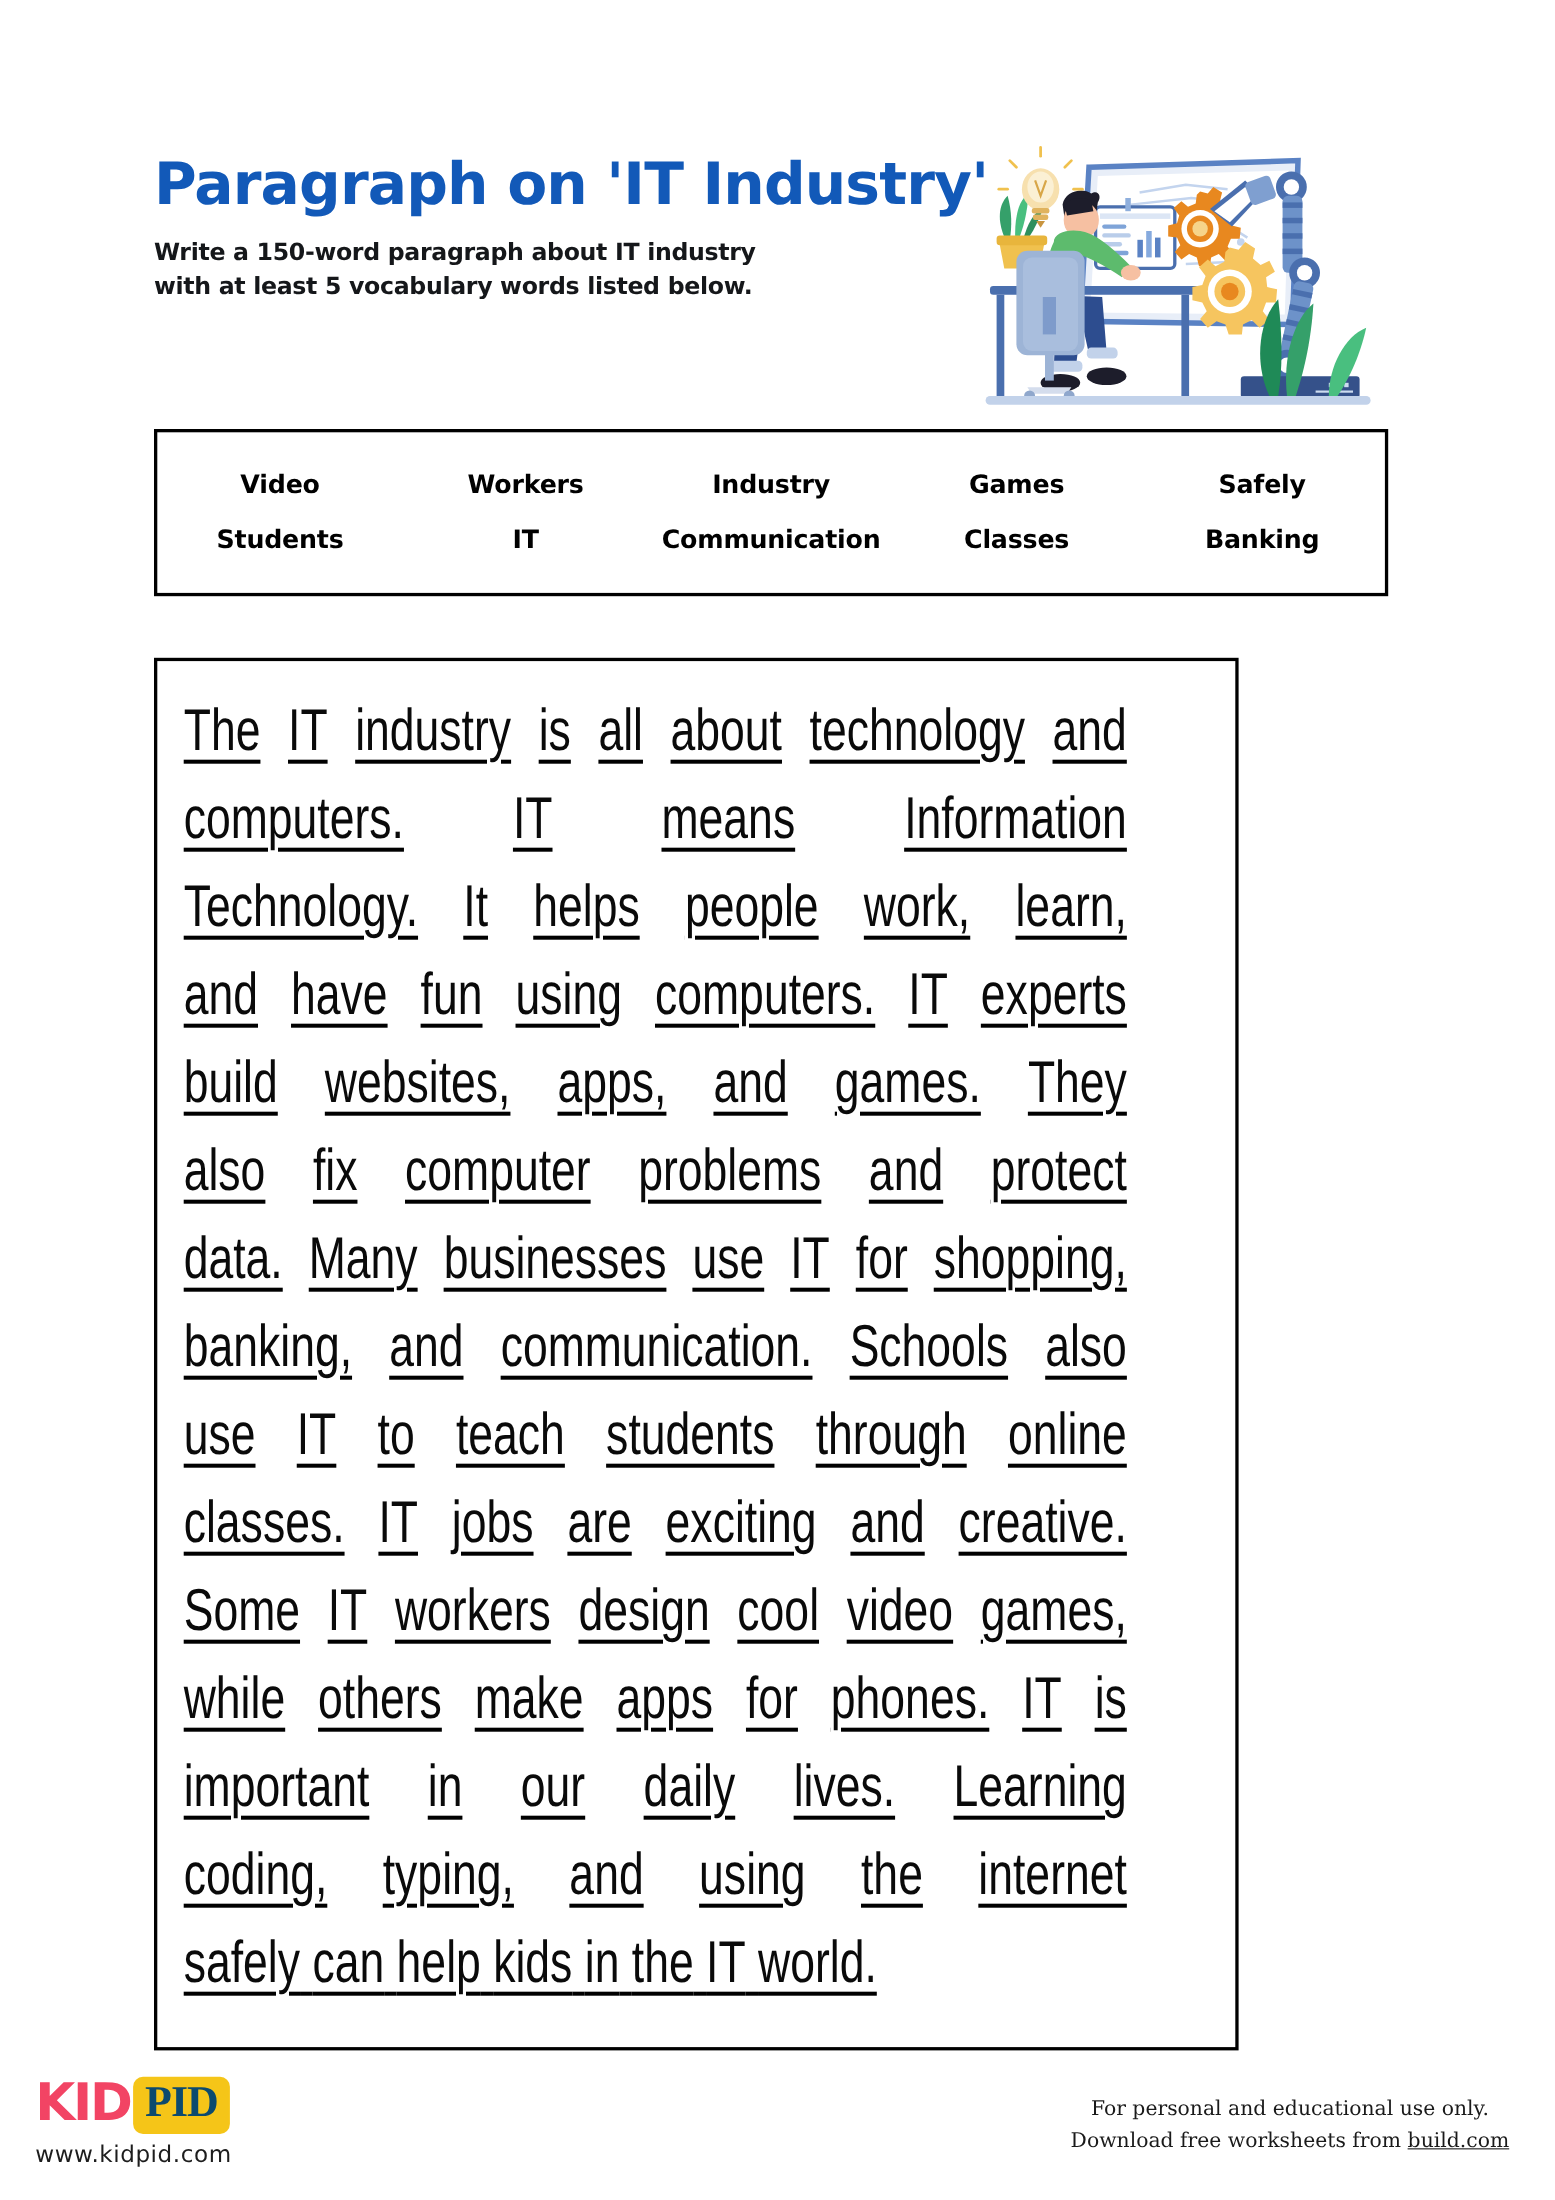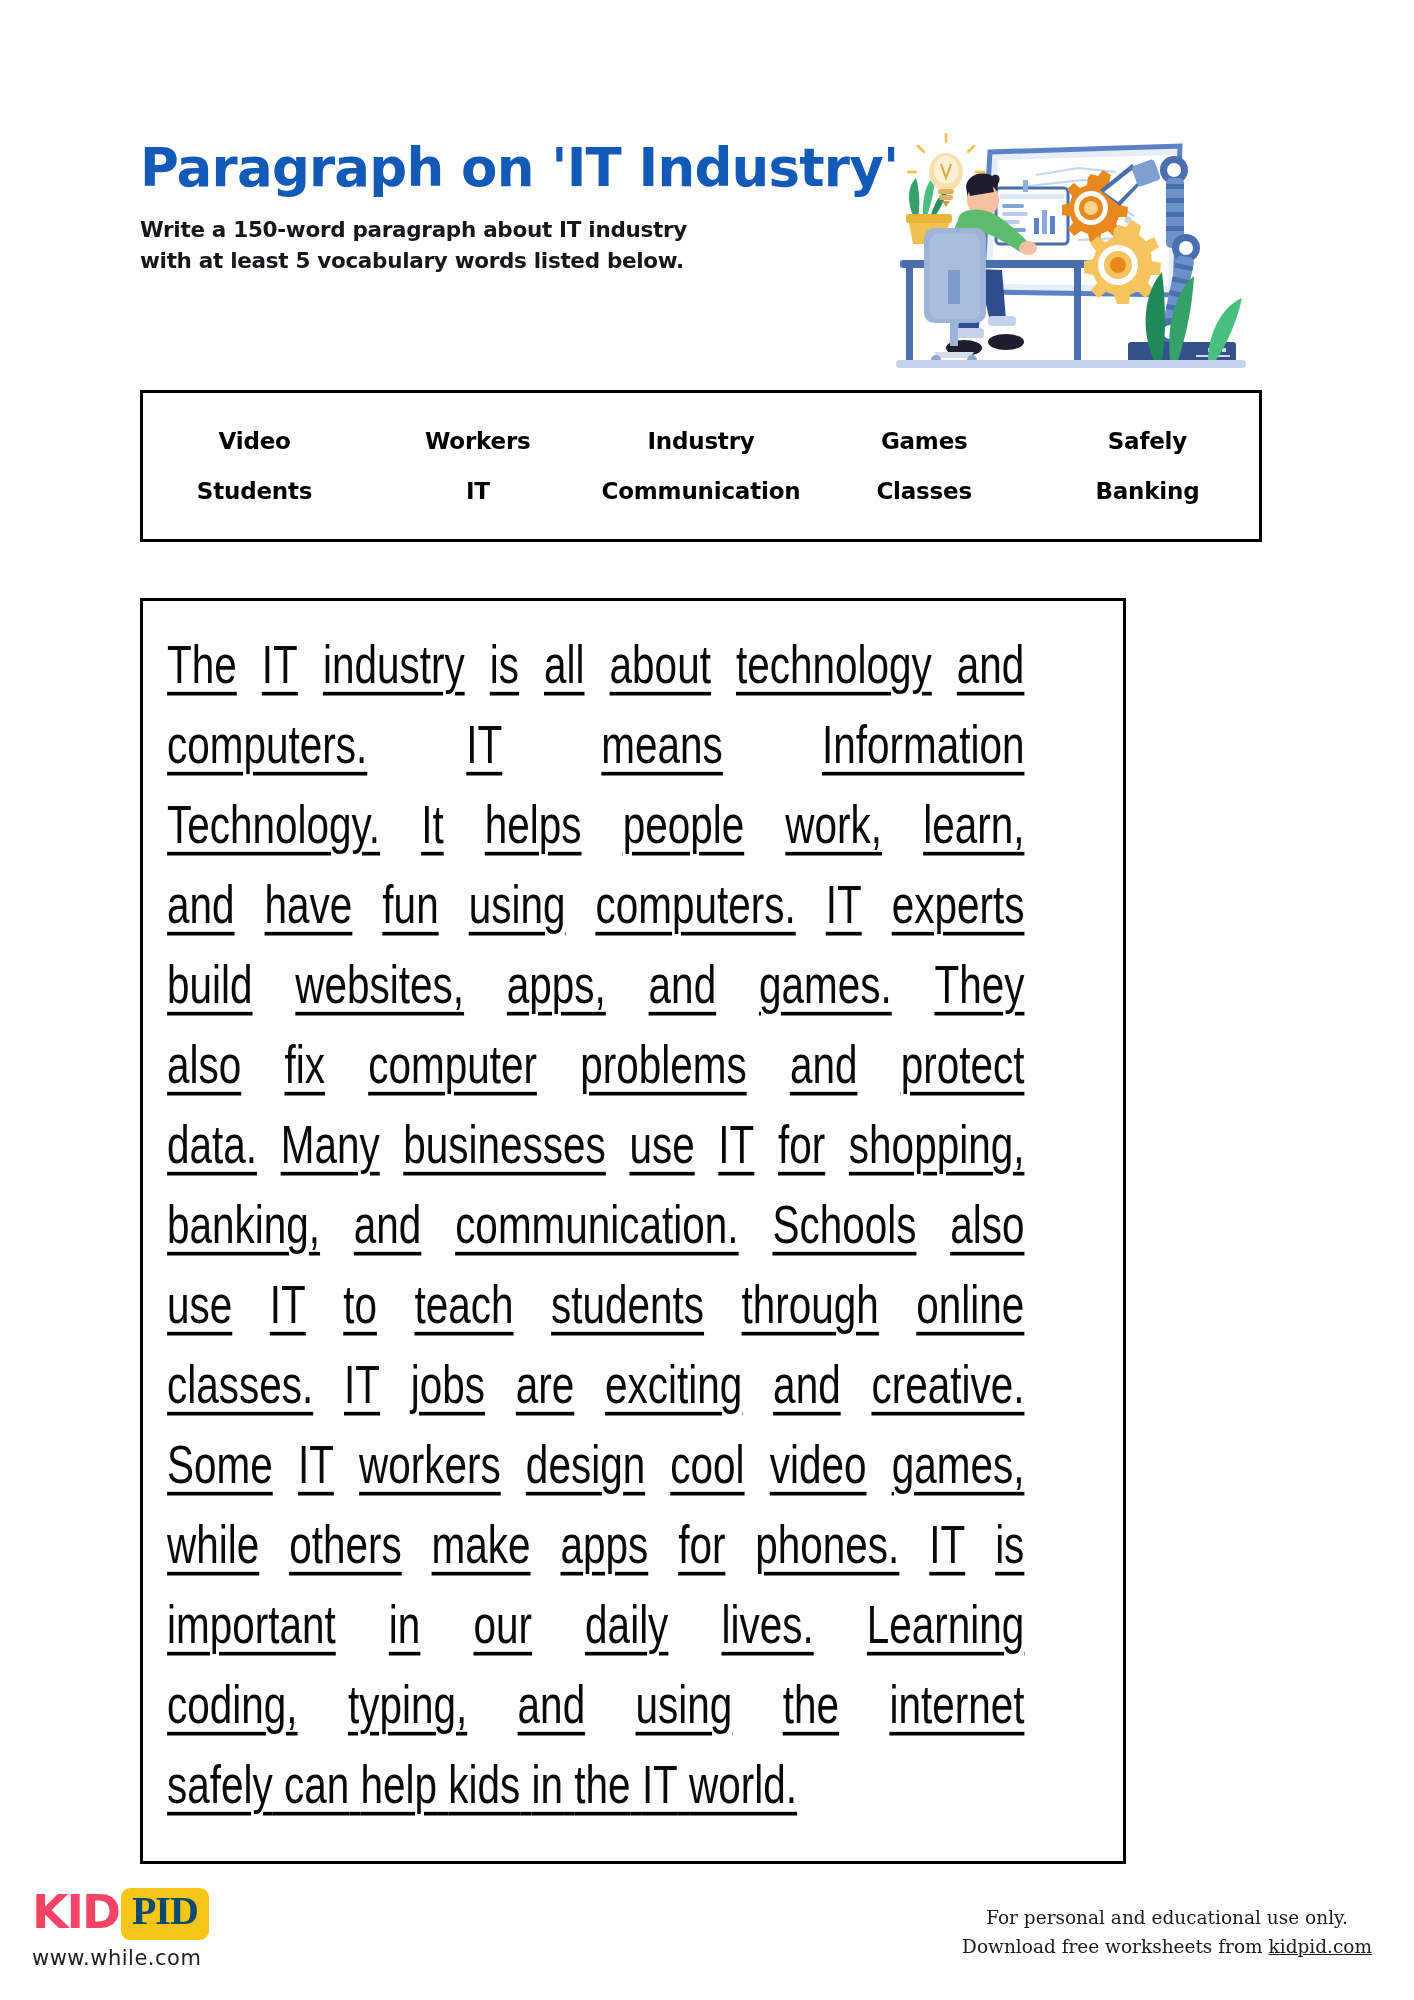--- a/index.html
+++ b/index.html
@@ -530,21 +530,21 @@
       </div>
   </div>
 
   <div class="footer-logo">
     <div class="logo-row">
       <span class="logo-kid">KID</span>
       <span class="logo-pid-wrap">
         <span class="logo-pid">PID</span>
       </span>
     </div>
-    <div class="logo-url">www.while.com</div>
+    <div class="logo-url">www.kidpid.com</div>
   </div>
 
   <div class="footer-note">
     <div>For personal and educational use only.</div>
-    <div><span>Download free worksheets from </span><a class="footer-link" href="#">kidpid.com</a></div>
+    <div><span>Download free worksheets from </span><a class="footer-link" href="#">build.com</a></div>
   </div>
 
 </div>
 
 </body></html>

